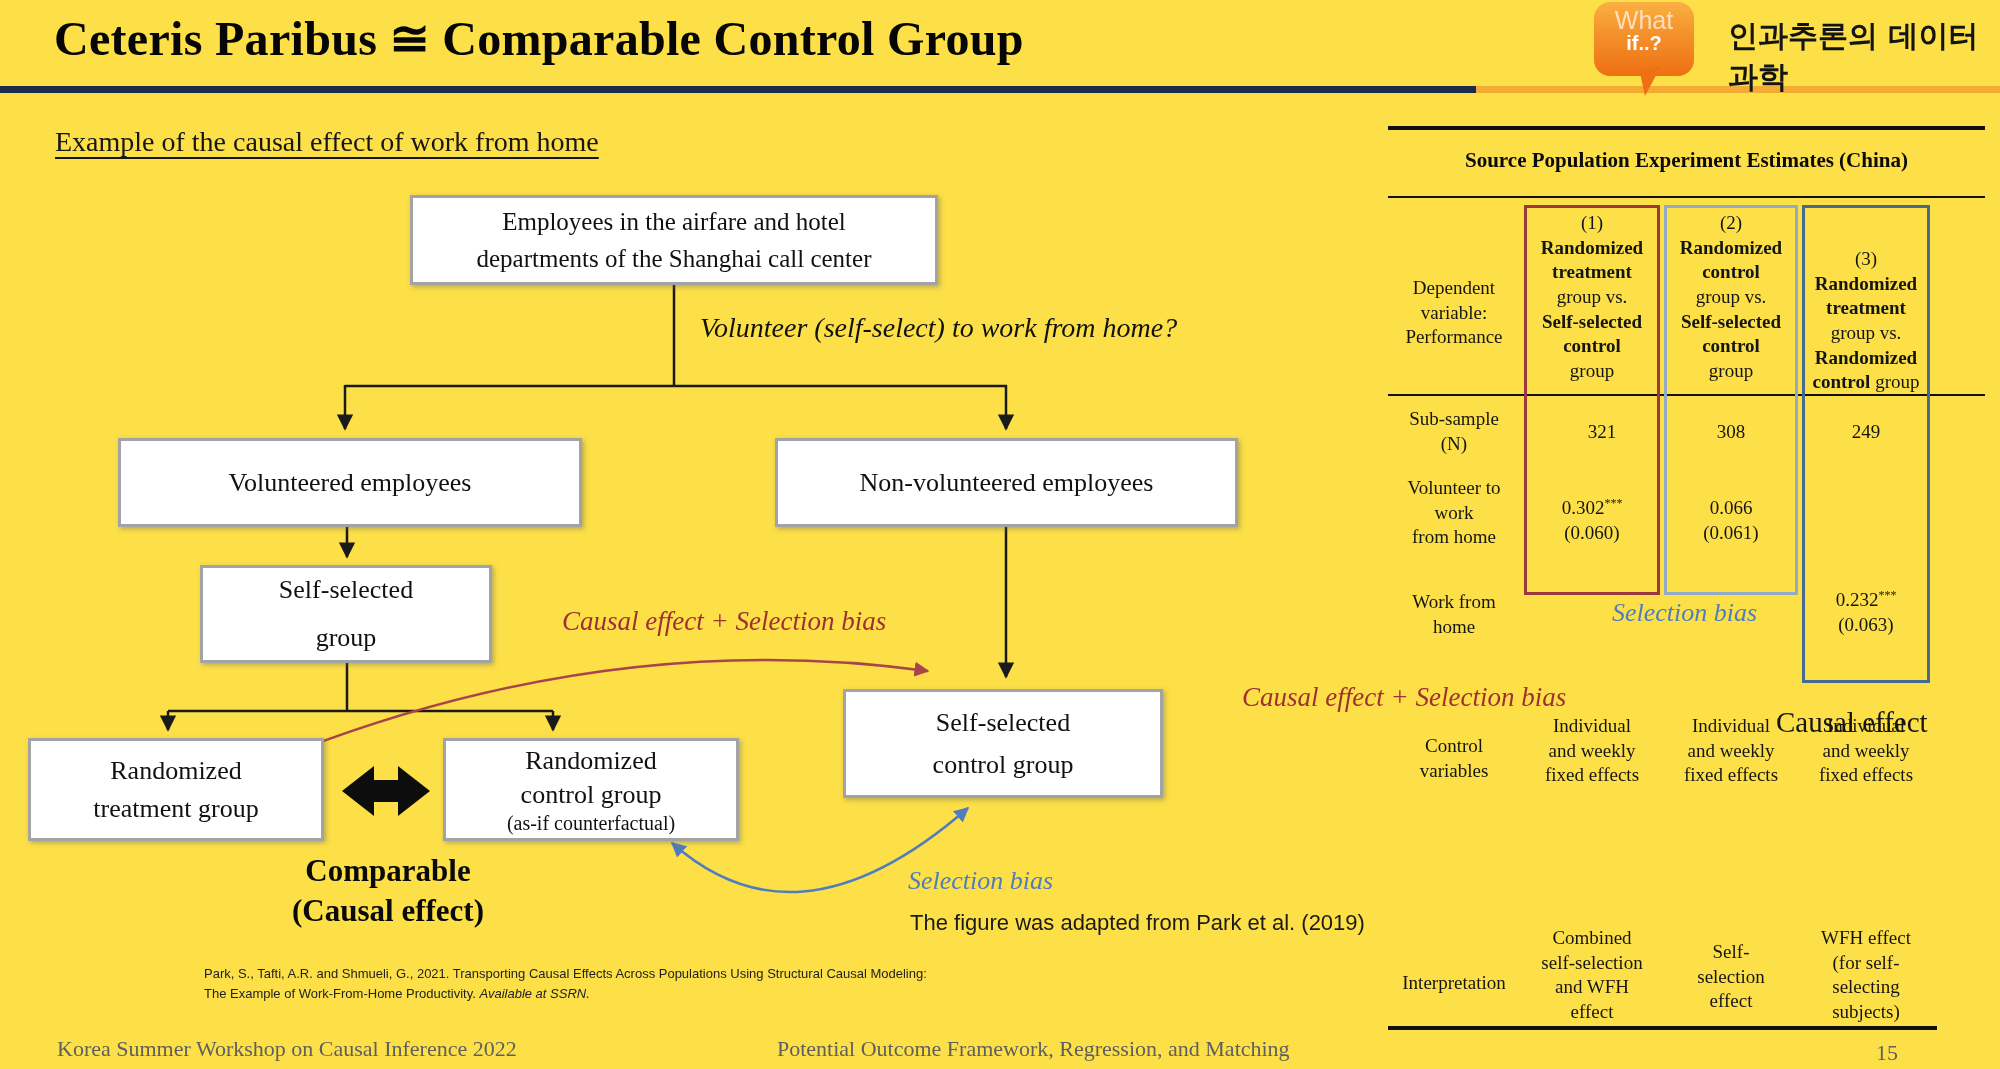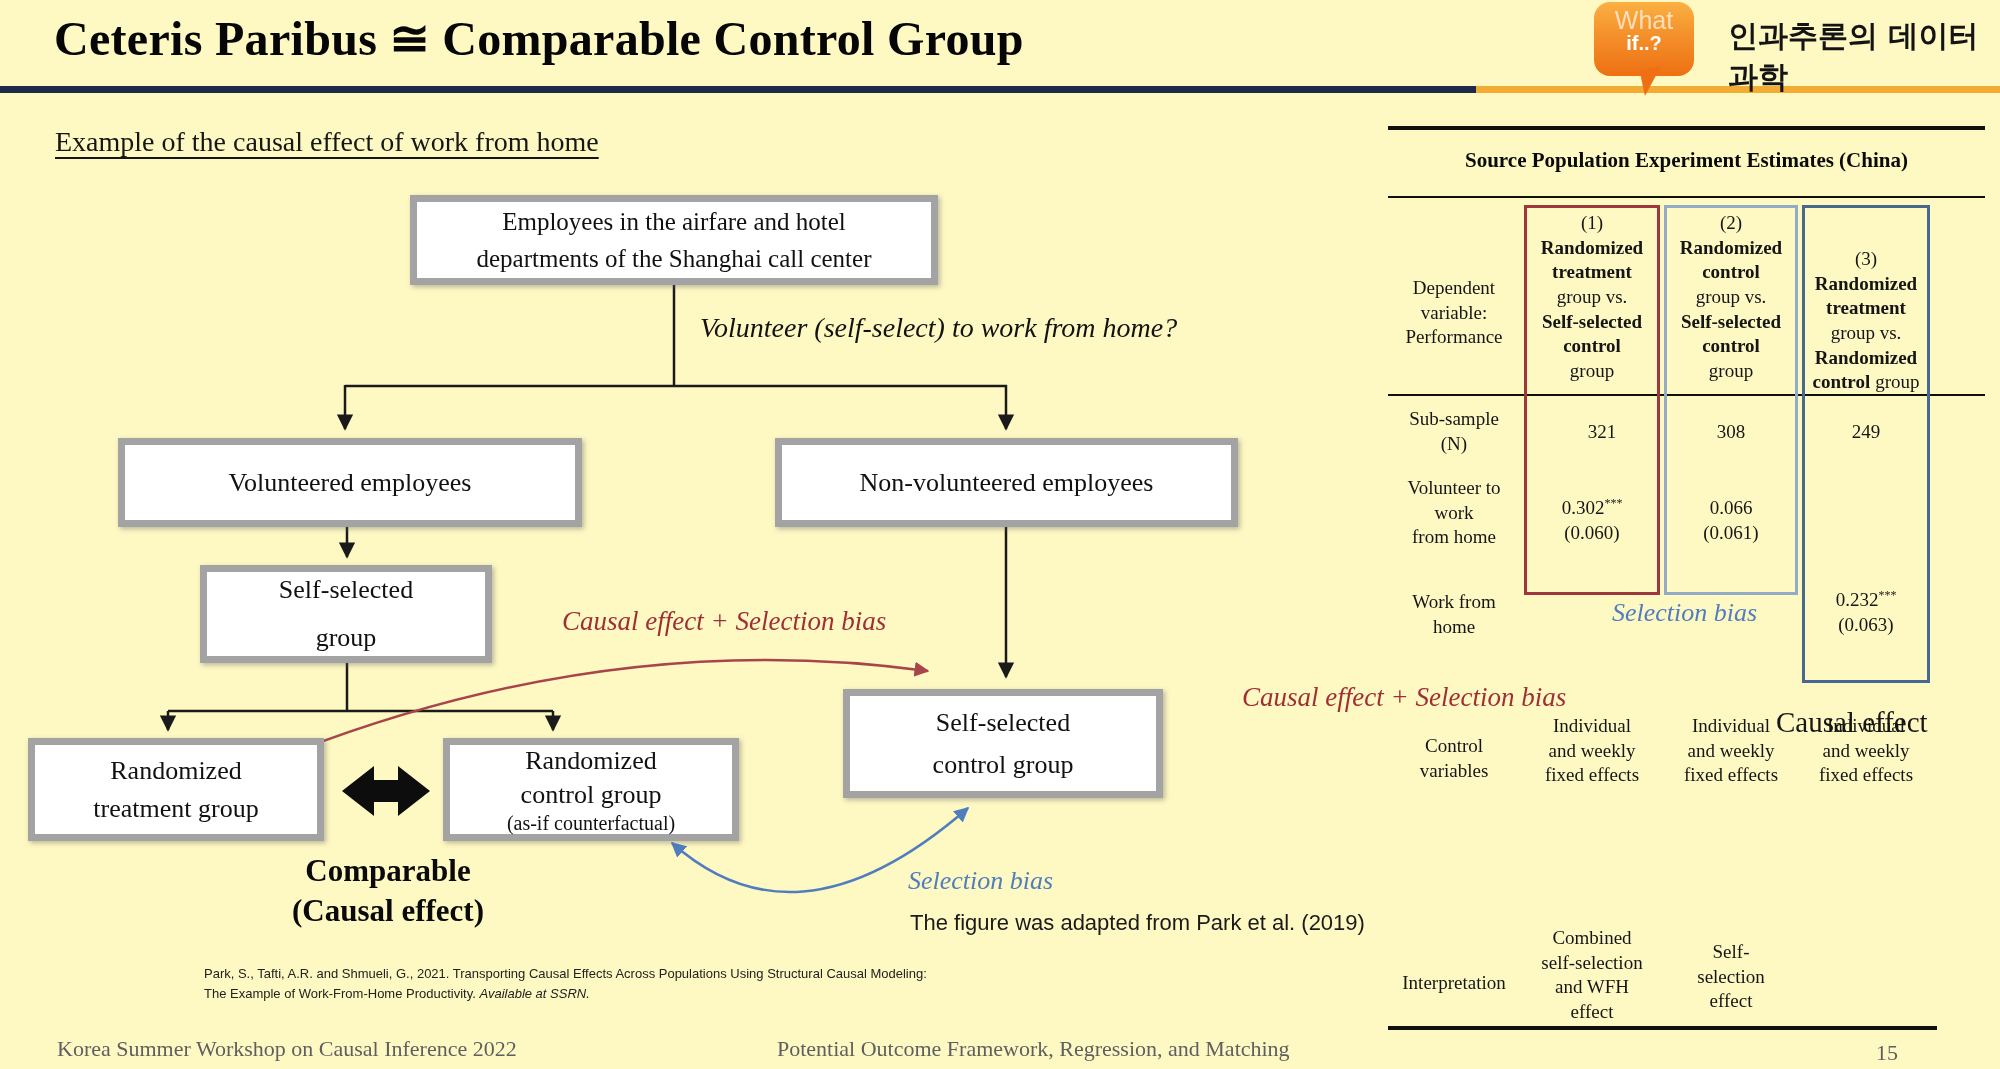--- a/index.html
+++ b/index.html
@@ -1,16 +1,16 @@
 <!DOCTYPE html>
 <html><head>
 <meta charset="utf-8">
 <style>
   html,body{margin:0;padding:0;background:#fff}
-  .slide{position:relative;width:2000px;height:1069px;background:#fef9c3;overflow:hidden;
+  .slide{position:relative;width:2000px;height:1069px;background:#fde047;overflow:hidden;
          font-family:"Liberation Serif","DejaVu Serif",serif;color:#111}
   .abs{position:absolute}
   .prl{white-space:pre-line}
   .ctr{text-align:center}
   .b{font-weight:bold}
   .blk{display:block}
   .ml{margin-left:5px}
 
   .title{left:54px;top:10px;font-size:48px;font-weight:bold;letter-spacing:.3px;color:#060606}
   .rule-navy{left:0;top:86px;width:1476px;height:7px;background:#1c2b4a}
@@ -21,21 +21,21 @@
           text-align:center;font-family:"Liberation Sans","DejaVu Sans",sans-serif}
   .bubble::after{content:"";position:absolute;left:48px;top:66px;width:0;height:0;
           border-top:26px solid #ee7013;border-right:22px solid transparent;transform:rotate(-12deg)}
   .bubble .w1{display:block;margin-top:5px;font-size:25px;line-height:1.05;color:rgba(255,248,238,.72)}
   .bubble .w2{display:block;font-size:20px;line-height:1.05;font-weight:bold;color:#fff}
   .korean{left:1728px;top:16px;font-size:30px;font-weight:bold;
           font-family:"DejaVu Sans","Liberation Sans",sans-serif;color:#141414}
 
   .heading{left:55px;top:126px;font-size:28px;text-decoration:underline;text-underline-offset:6px;color:#161616}
 
-  .fbox{position:absolute;background:#fff;border:7px solid #a3a3a3;box-sizing:border-box;
+  .fbox{position:absolute;background:#fff;border:3px solid #a3a3a3;box-sizing:border-box;
         display:flex;flex-direction:column;align-items:center;justify-content:center;
         text-align:center;font-size:26px;line-height:1.5;box-shadow:2px 2px 5px rgba(100,100,100,.45)}
   .note{font-size:20px;line-height:1.15}
   .question{left:700px;top:312px;font-size:28px;font-style:italic;color:#121212}
   .redlbl{color:#9f2f35;font-style:italic;font-weight:normal;font-size:27px;white-space:nowrap}
   .bluelbl{color:#4f7dbe;font-style:italic;font-size:26px;white-space:nowrap}
   .causal-eff{color:#161616;font-size:29px;white-space:nowrap}
   .comparable{left:256px;top:851px;width:264px;font-size:31px;font-weight:bold;line-height:1.3;color:#0a0a0a}
   .adapted{left:910px;top:910px;font-family:"Liberation Sans","DejaVu Sans",sans-serif;font-size:22px;color:#1a1a1a}
   .citation{left:204px;top:964px;font-family:"Liberation Sans","DejaVu Sans",sans-serif;
@@ -201,20 +201,24 @@
 fixed effects</div>
 
   <div class="tlabel" style="left:1384px;top:971px;width:140px">Interpretation</div>
   <div class="tcell prl" style="left:1524px;top:926px;width:136px">Combined
 self-selection
 and WFH
 effect</div>
   <div class="tcell prl" style="left:1664px;top:940px;width:134px">Self-
 selection
 effect</div>
+  <div class="tcell prl" style="left:1802px;top:926px;width:128px">WFH effect
+(for self-
+selecting
+subjects)</div>
 
   <div class="abs citation">
     <span class="blk">Park, S., Tafti, A.R. and Shmueli, G., 2021. Transporting Causal Effects Across Populations Using Structural Causal Modeling:</span>
     <span class="blk"><span>The Example of Work-From-Home Productivity. </span><i>Available at SSRN.</i></span>
   </div>
 
   <div class="abs footer" style="left:57px;top:1036px">Korea Summer Workshop on Causal Inference 2022</div>
   <div class="abs footer" style="left:777px;top:1036px">Potential Outcome Framework, Regression, and Matching</div>
   <div class="abs footer" style="left:1876px;top:1040px">15</div>
 

